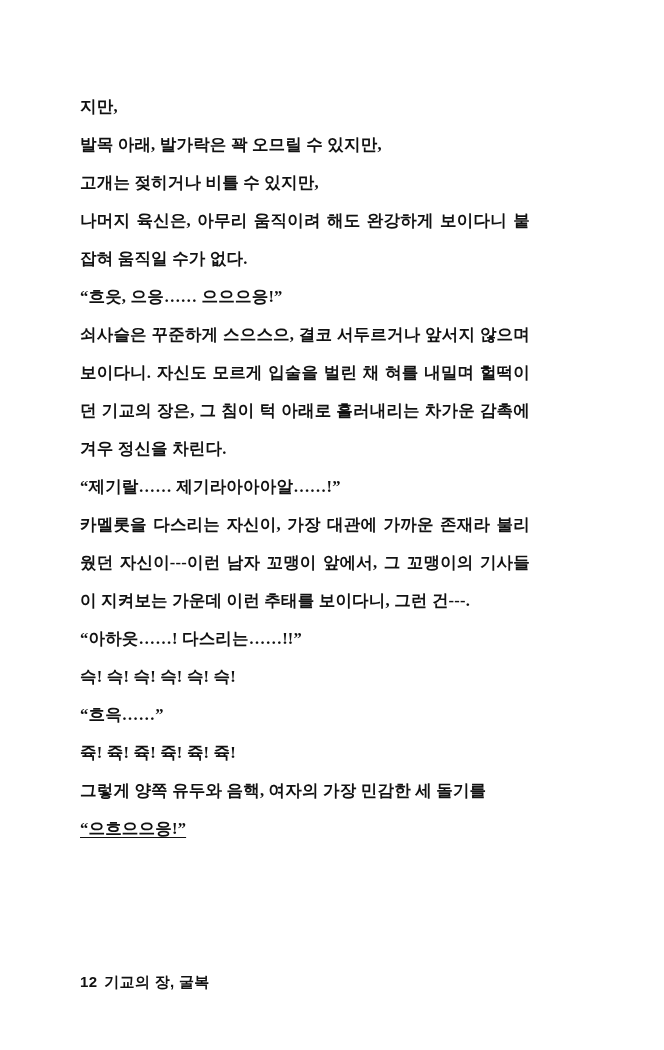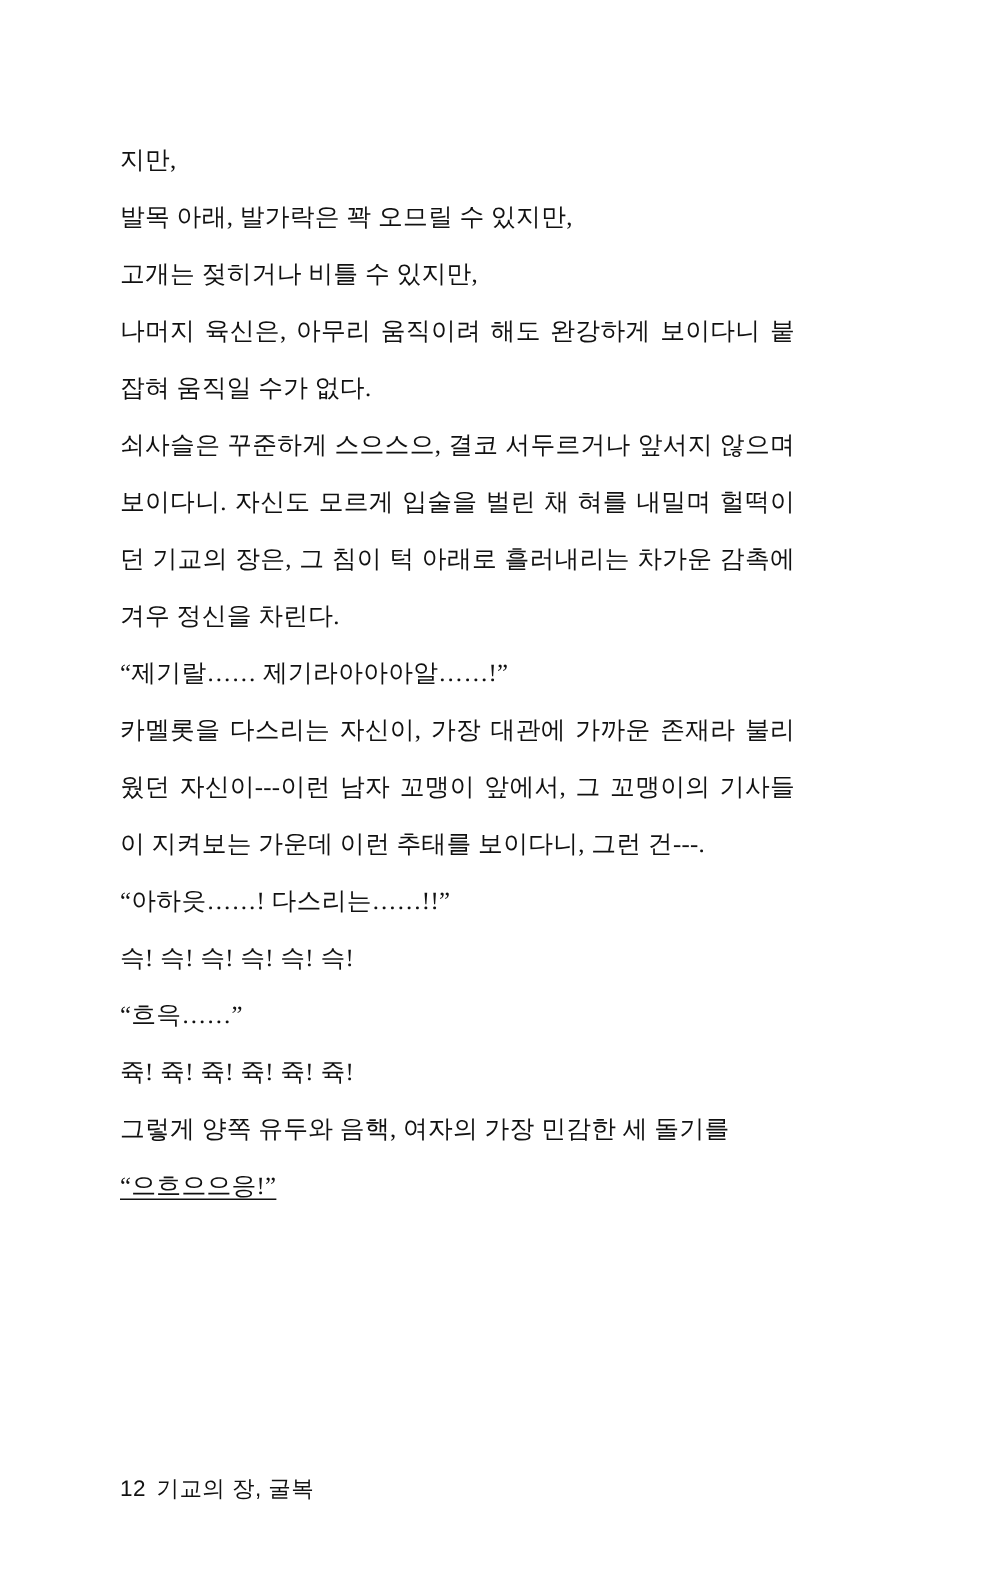--- a/index.html
+++ b/index.html
@@ -13,20 +13,21 @@
     font-family: "Liberation Serif", "DejaVu Serif", serif;
     color: #111111;
     overflow: hidden;
   }
   .page {
     position: relative;
     width: 608px;
     height: 1050px;
     box-sizing: border-box;
     padding: 88px 78px 0 80px;
+    font-weight: bold;
   }
   .body-text {
     font-size: 16.5px;
     line-height: 38px;
     text-align: justify;
     text-justify: inter-character;
     letter-spacing: 0.2px;
   }
   .body-text p {
     margin: 0;
@@ -38,40 +39,41 @@
   .p-flush {
     text-indent: 0;
   }
   .underline {
     text-decoration: underline;
     text-underline-offset: 3px;
   }
   .footer {
     position: absolute;
     left: 80px;
-    bottom: 48px;
+    bottom: 58px;
     font-family: "Liberation Sans", "DejaVu Sans", sans-serif;
     font-size: 15px;
     letter-spacing: 0.3px;
     color: #111111;
   }
   .footer .pagenum {
     margin-right: 7px;
   }
 </style>
 </head>
 <body>
 
 <div class="page">
 
   <div class="body-text">
     <p class="p-flush">지만,</p>
     <p class="p-indent">발목 아래, 발가락은 꽉 오므릴 수 있지만,</p>
     <p class="p-indent">고개는 젖히거나 비틀 수 있지만,</p>
     <p class="p-indent">나머지 육신은, 아무리 움직이려 해도 완강하게 보이다니 붙잡혀 움직일 수가 없다.</p>
+    <p class="p-indent">“흐읏, 으응…… 으으으응!”</p>
     <p class="p-indent">쇠사슬은 꾸준하게 스으스으, 결코 서두르거나 앞서지 않으며 보이다니. 자신도 모르게 입술을 벌린 채 혀를 내밀며 헐떡이던 기교의 장은, 그 침이 턱 아래로 흘러내리는 차가운 감촉에 겨우 정신을 차린다.</p>
     <p class="p-indent">“제기랄…… 제기라아아아알……!”</p>
     <p class="p-indent">카멜롯을 다스리는 자신이, 가장 대관에 가까운 존재라 불리웠던 자신이---이런 남자 꼬맹이 앞에서, 그 꼬맹이의 기사들이 지켜보는 가운데 이런 추태를 보이다니, 그런 건---.</p>
     <p class="p-indent">“아하읏……! 다스리는……!!”</p>
     <p class="p-indent">슥! 슥! 슥! 슥! 슥! 슥!</p>
     <p class="p-indent">“흐윽……”</p>
     <p class="p-indent">쥭! 쥭! 쥭! 쥭! 쥭! 쥭!</p>
     <p class="p-indent">그렇게 양쪽 유두와 음핵, 여자의 가장 민감한 세 돌기를</p>
     <p class="p-indent"><span class="underline">“으흐으으응!”</span></p>
   </div>

